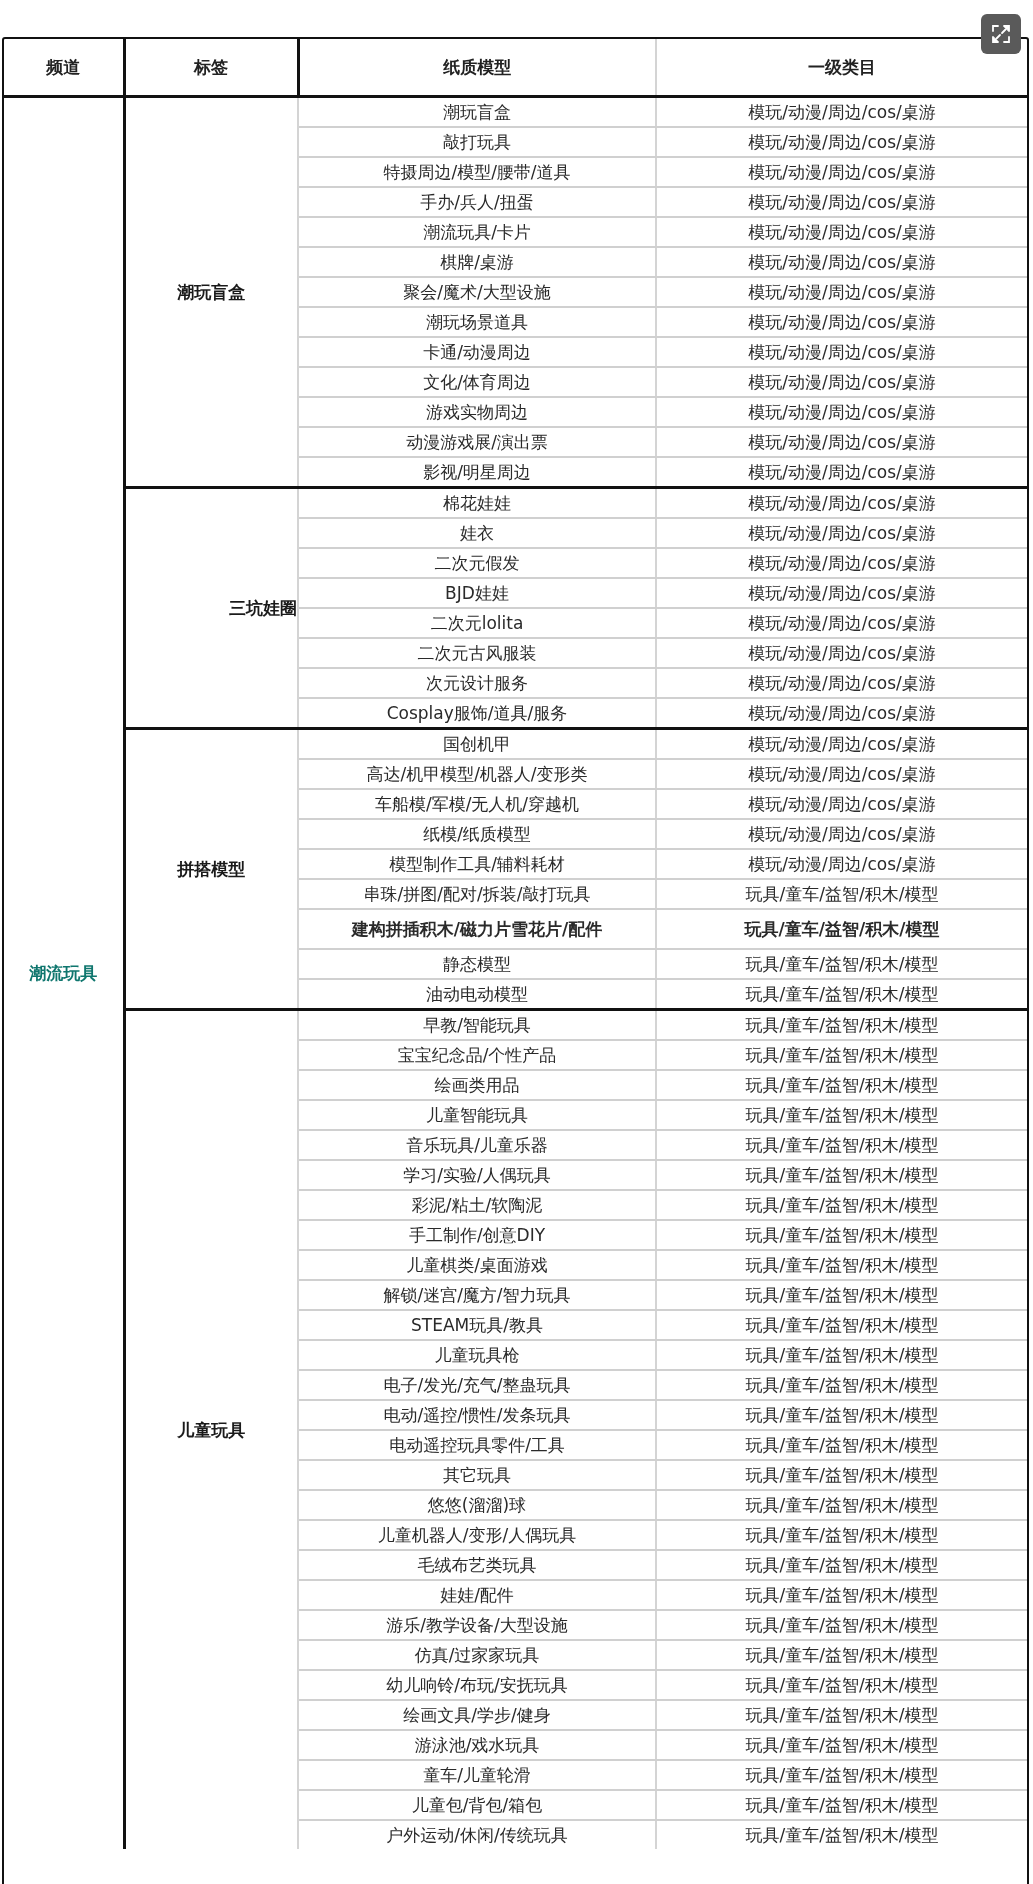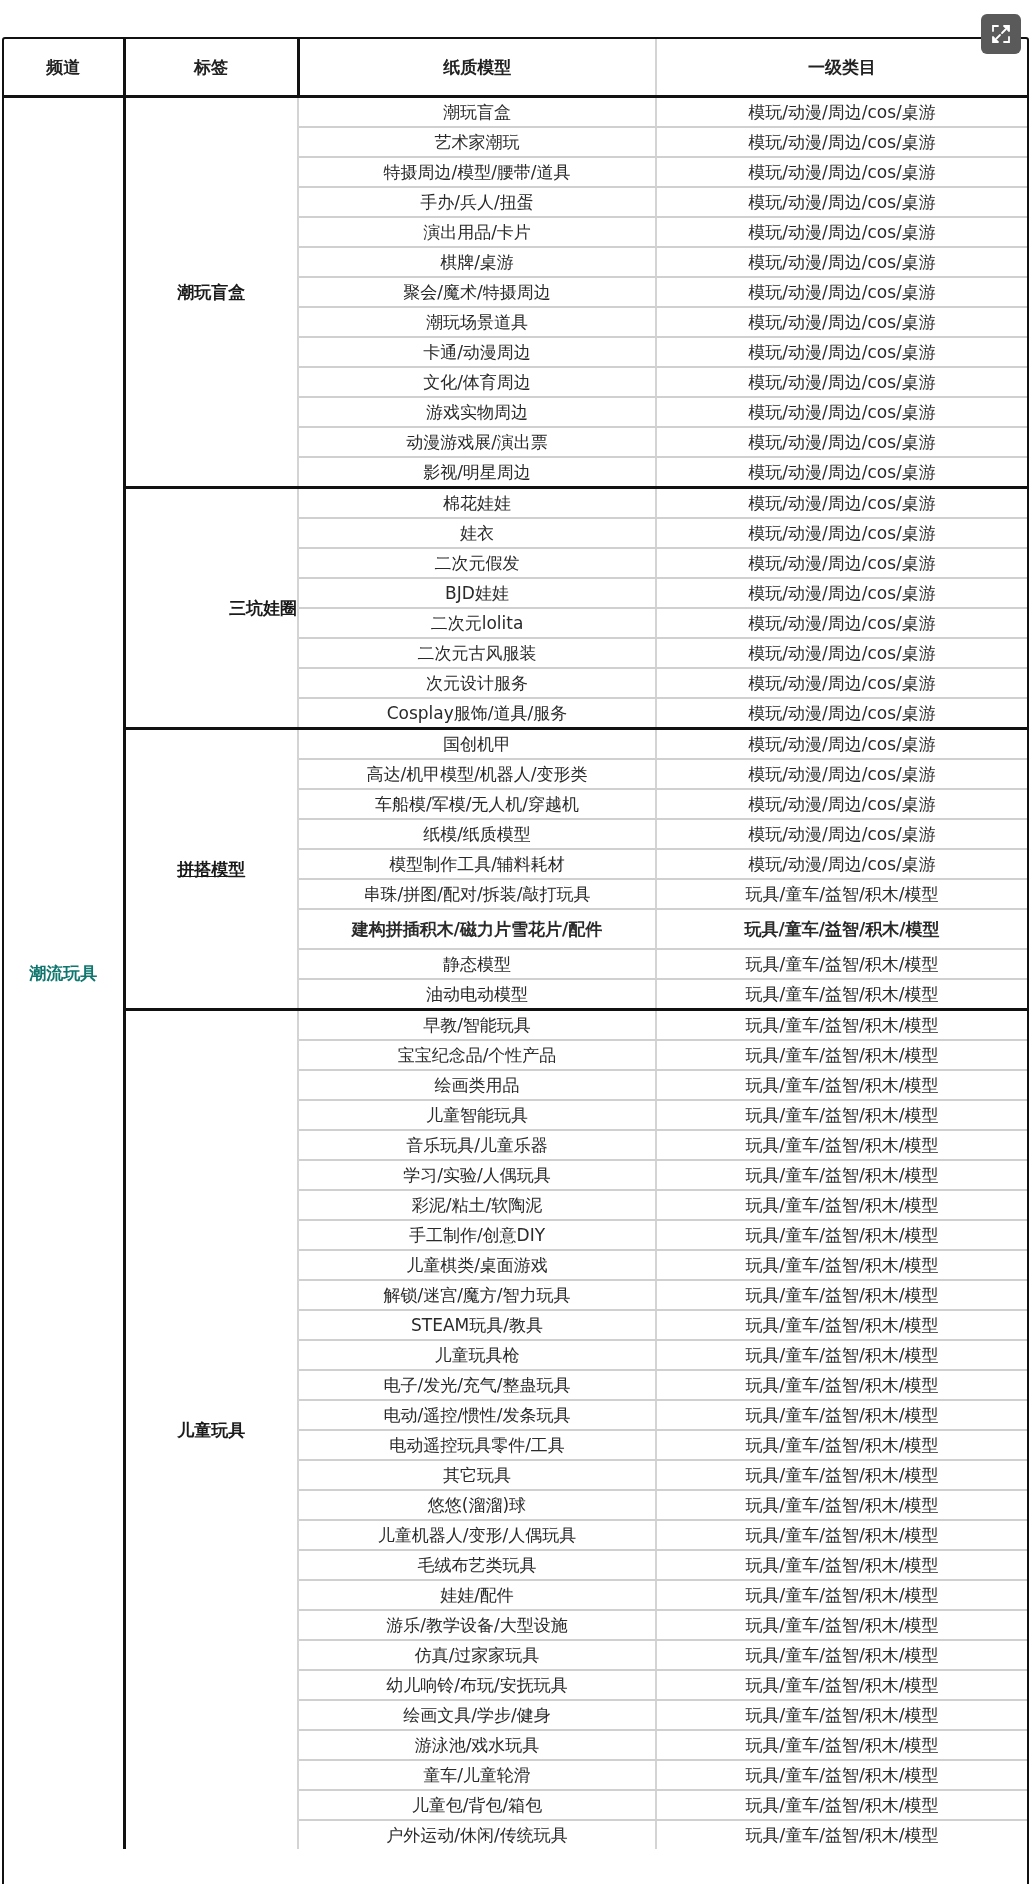--- a/index.html
+++ b/index.html
@@ -70,41 +70,41 @@
       </tr>
     </thead>
     <tbody id="tbody">
         <tr>
           <td class="channel" rowspan="58">潮流玩具</td>
           <td class="tag" rowspan="13" style="border-bottom: 3px solid rgb(17, 17, 17);">潮玩盲盒</td>
           <td class="sub">潮玩盲盒</td>
           <td class="top">模玩/动漫/周边/cos/桌游</td>
         </tr>
         <tr>
-          <td class="sub">艺术家潮玩</td>
+          <td class="sub">敲打玩具</td>
           <td class="top">模玩/动漫/周边/cos/桌游</td>
         </tr>
         <tr>
           <td class="sub">特摄周边/模型/腰带/道具</td>
           <td class="top">模玩/动漫/周边/cos/桌游</td>
         </tr>
         <tr>
           <td class="sub">手办/兵人/扭蛋</td>
           <td class="top">模玩/动漫/周边/cos/桌游</td>
         </tr>
         <tr>
-          <td class="sub">演出用品/卡片</td>
+          <td class="sub">潮流玩具/卡片</td>
           <td class="top">模玩/动漫/周边/cos/桌游</td>
         </tr>
         <tr>
           <td class="sub">棋牌/桌游</td>
           <td class="top">模玩/动漫/周边/cos/桌游</td>
         </tr>
         <tr>
-          <td class="sub">聚会/魔术/特摄周边</td>
+          <td class="sub">聚会/魔术/大型设施</td>
           <td class="top">模玩/动漫/周边/cos/桌游</td>
         </tr>
         <tr>
           <td class="sub">潮玩场景道具</td>
           <td class="top">模玩/动漫/周边/cos/桌游</td>
         </tr>
         <tr>
           <td class="sub">卡通/动漫周边</td>
           <td class="top">模玩/动漫/周边/cos/桌游</td>
         </tr>
@@ -151,21 +151,21 @@
         </tr>
         <tr>
           <td class="sub">次元设计服务</td>
           <td class="top">模玩/动漫/周边/cos/桌游</td>
         </tr>
         <tr class="group-end">
           <td class="sub">Cosplay服饰/道具/服务</td>
           <td class="top">模玩/动漫/周边/cos/桌游</td>
         </tr>
         <tr>
-          <td class="tag" rowspan="9" style="border-bottom: 3px solid rgb(17, 17, 17); text-decoration: underline;">拼搭模型</td>
+          <td class="tag" rowspan="9" style="border-bottom: 3px solid rgb(17, 17, 17);">拼搭模型</td>
           <td class="sub">国创机甲</td>
           <td class="top">模玩/动漫/周边/cos/桌游</td>
         </tr>
         <tr>
           <td class="sub">高达/机甲模型/机器人/变形类</td>
           <td class="top">模玩/动漫/周边/cos/桌游</td>
         </tr>
         <tr>
           <td class="sub">车船模/军模/无人机/穿越机</td>
           <td class="top">模玩/动漫/周边/cos/桌游</td>

